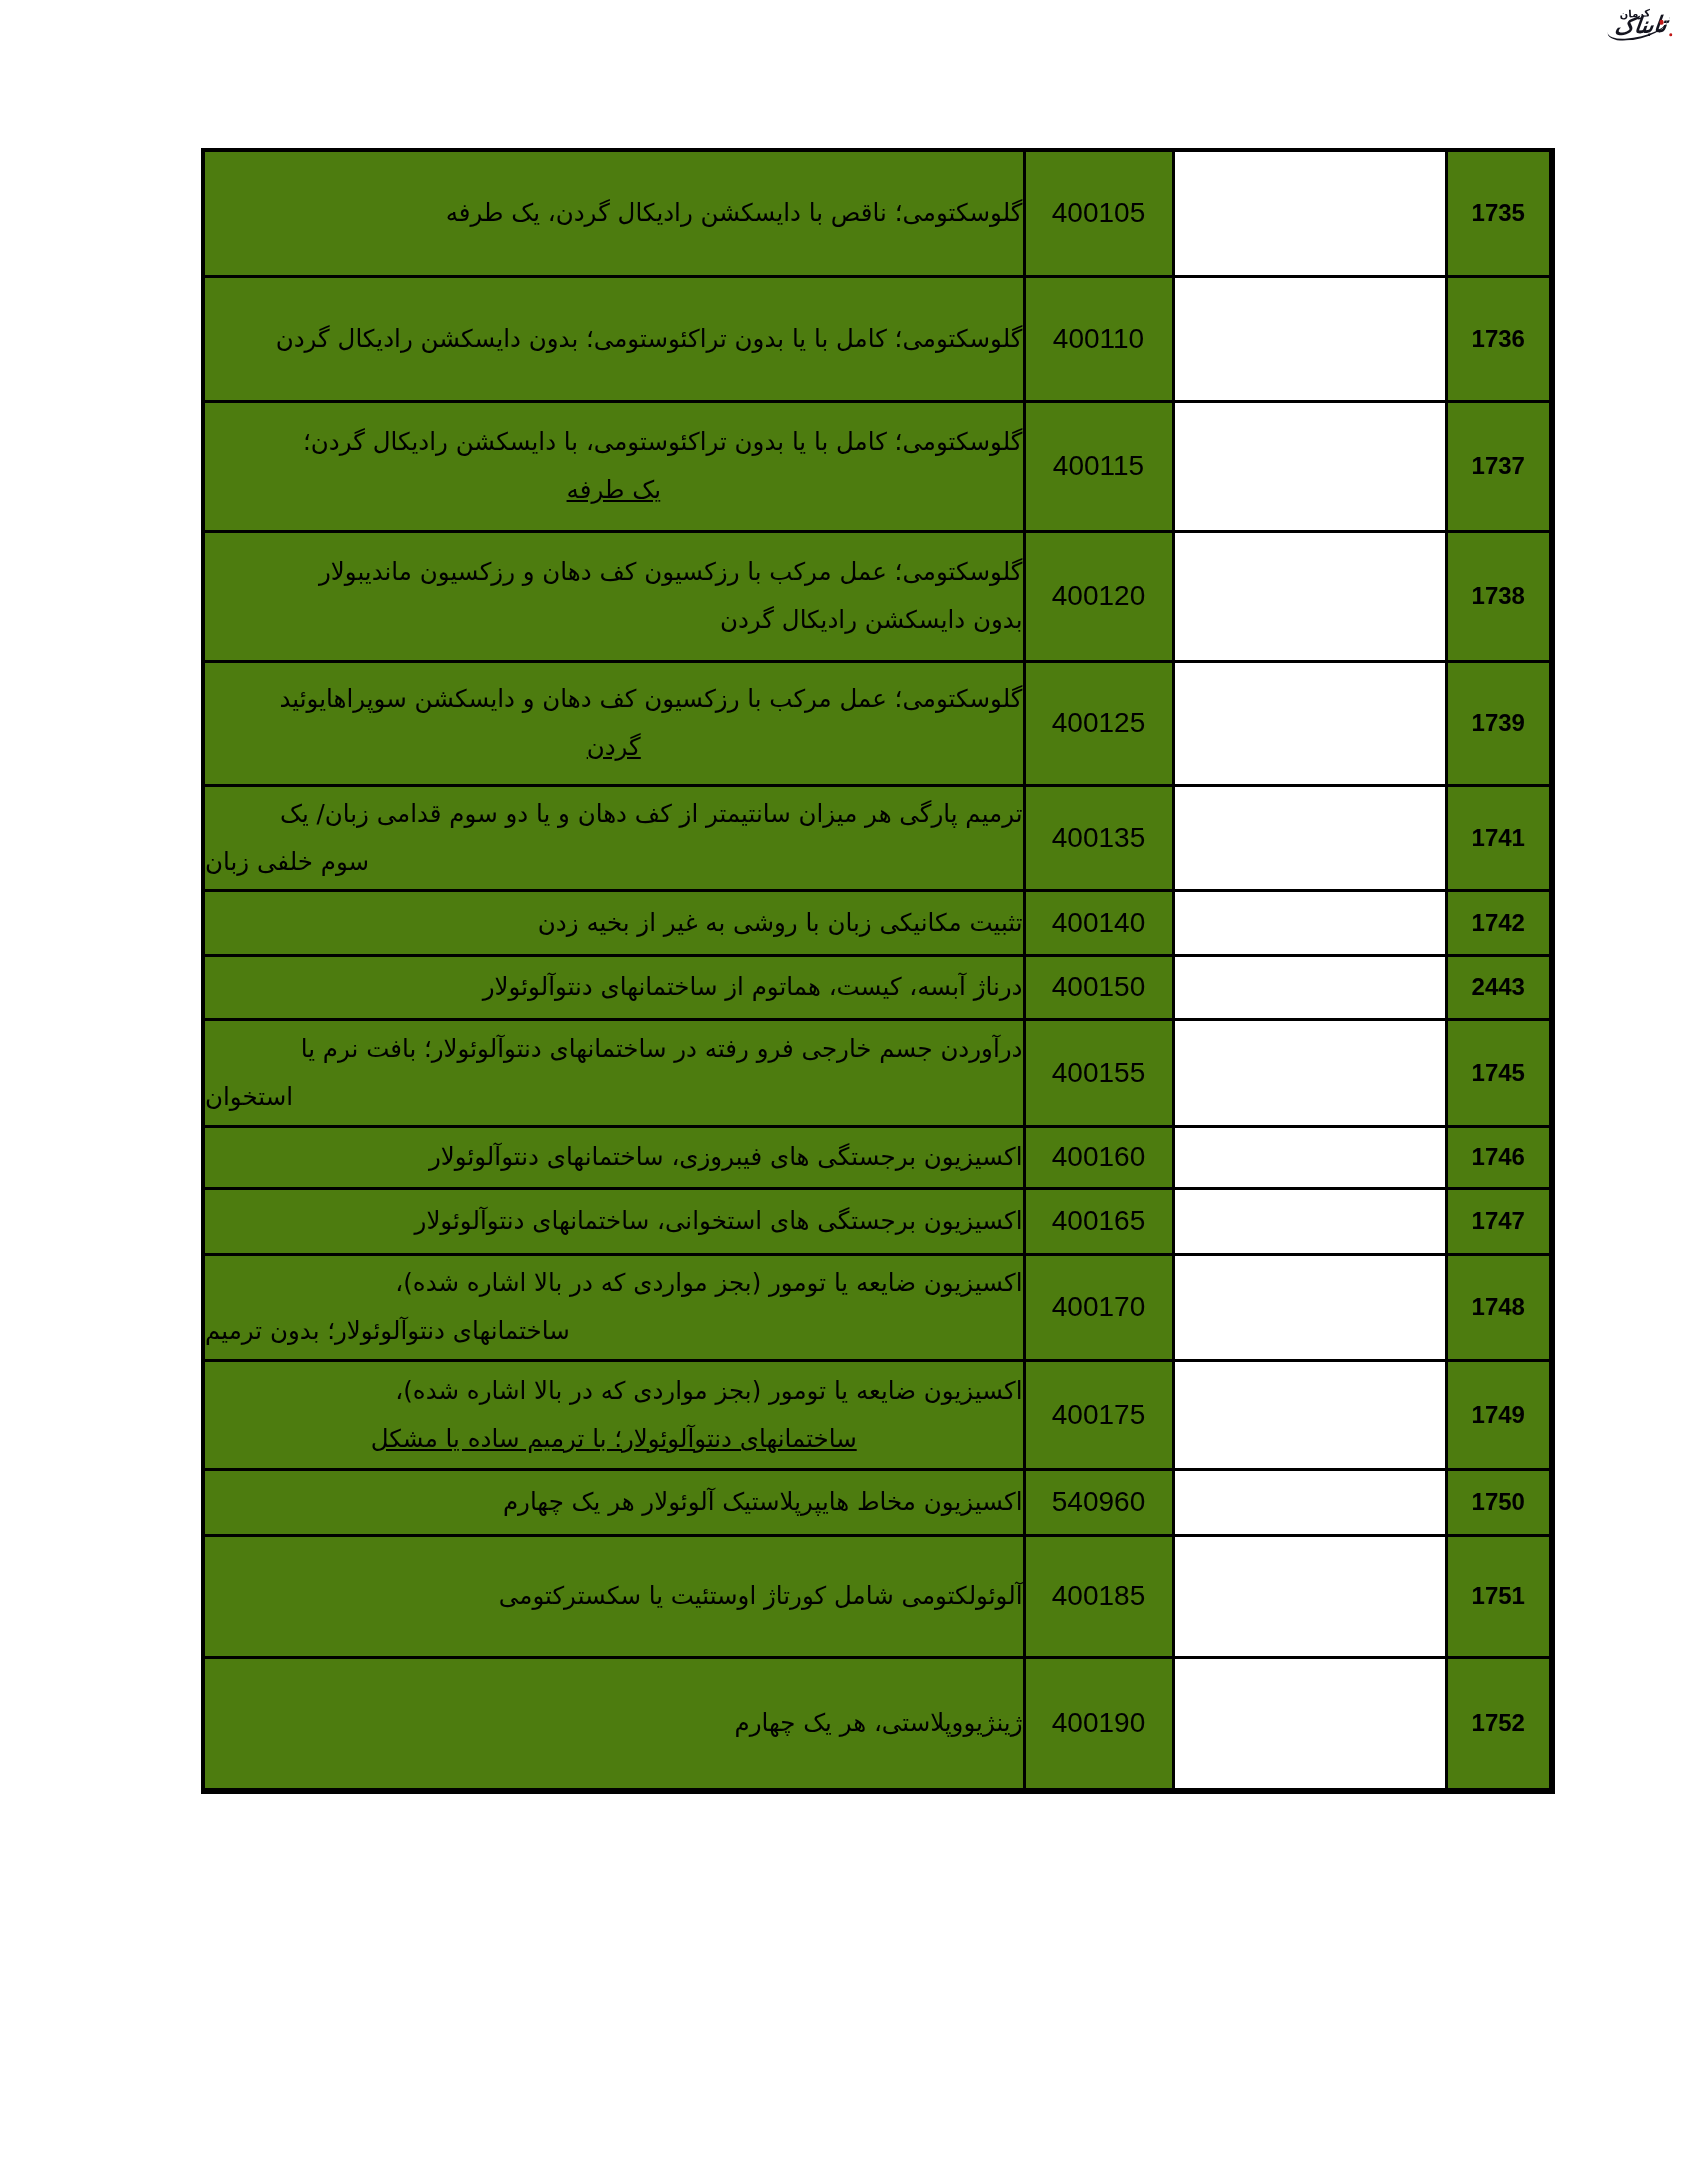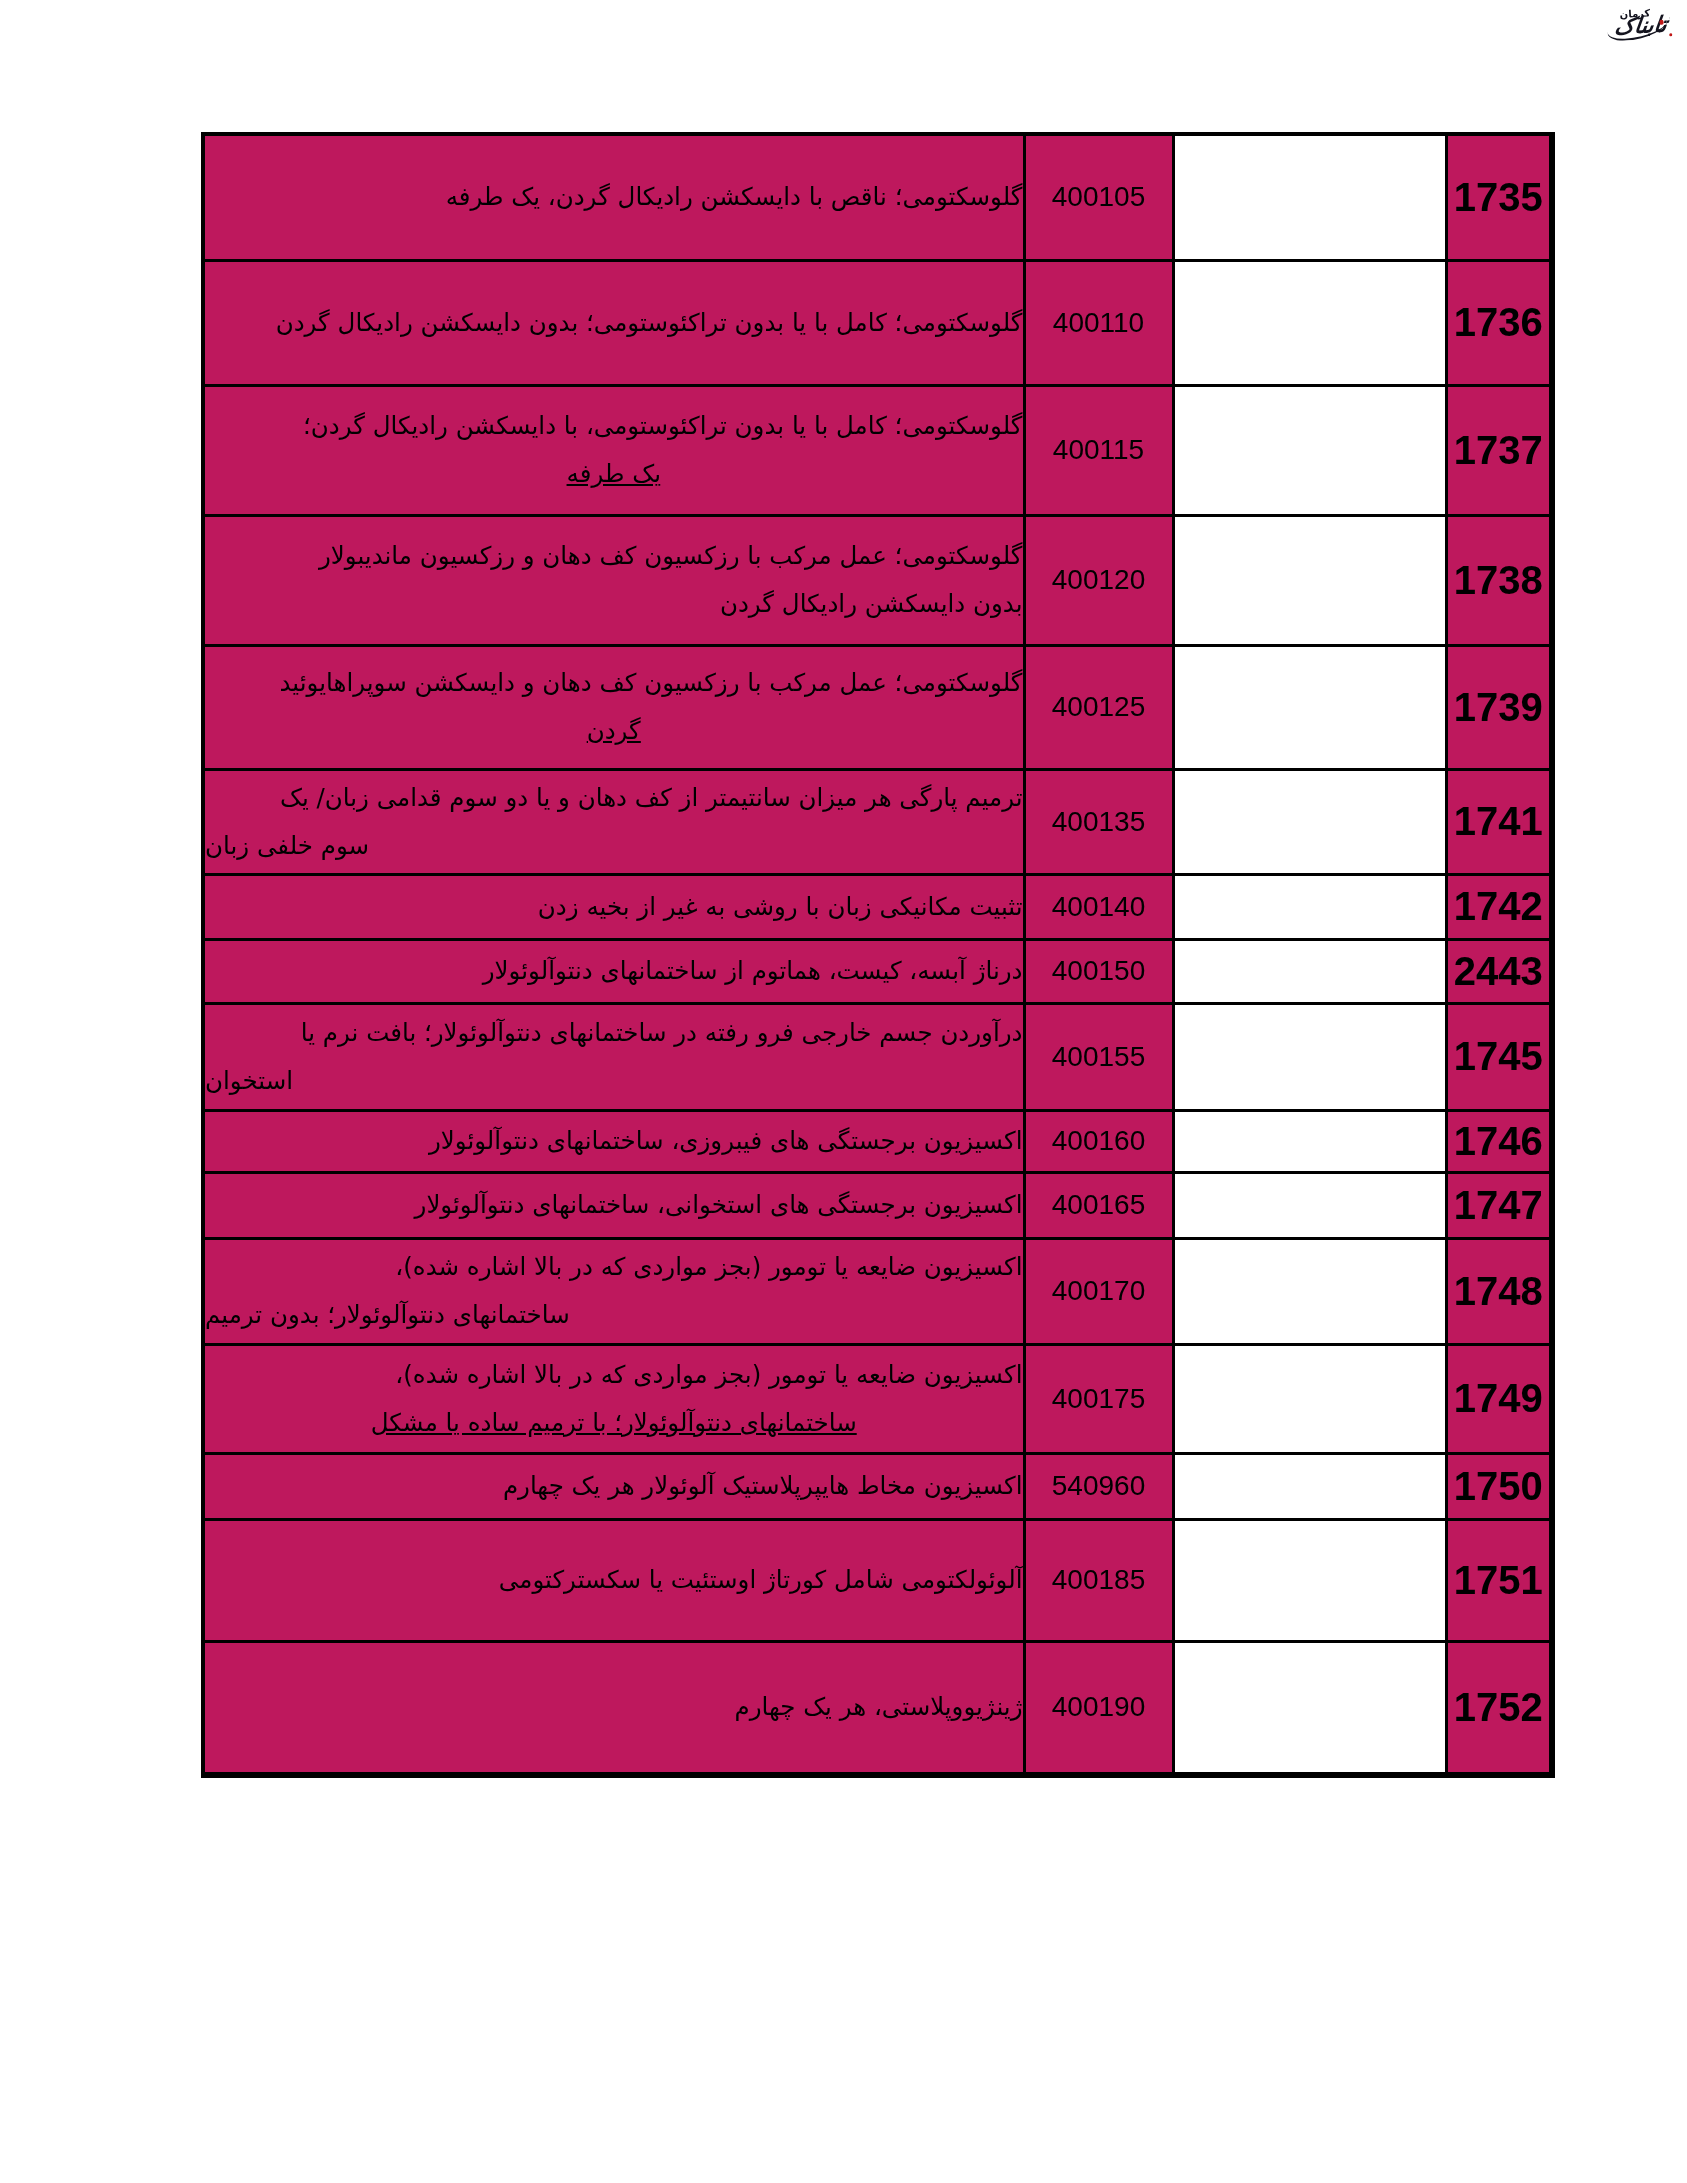--- a/index.html
+++ b/index.html
@@ -30,22 +30,22 @@
     position:absolute; right:10.6px; top:13.2px; width:4.6px; height:4.6px;
     background:#c01818; border-radius:50%;
   }
   .logo-dot2 {
     position:absolute; right:2.6px; top:26.5px; width:3.3px; height:3.3px;
     background:#c01818; border-radius:50%;
   }
 
   
   table.tariff {
-    position:absolute; left:201px; top:132px; width:1349px;
-    border-collapse:collapse; table-layout:fixed; background:#be185d;
+    position:absolute; left:201px; top:148px; width:1349px;
+    border-collapse:collapse; table-layout:fixed; background:#4d7c0f;
     border-top:4px solid #000; border-left:4px solid #000;
     border-right:6px solid #000; border-bottom:6px solid #000;
   }
   table.tariff td {
     border:3.3px solid #000;
     vertical-align:middle;
     padding:0;
     overflow:hidden;
   }
   td.desc {
@@ -55,21 +55,21 @@
   td.desc .line { line-height:48px; }
   td.desc .align-center { text-align:center;text-decoration:underline; }
   td.desc .align-left  { text-align:left; }
   td.code {
     font-family:"Liberation Sans", sans-serif;
     font-size:28px; text-align:center;
   }
   td.blank { background:#fff; }
   td.num {
     font-family:"Liberation Sans", sans-serif;
-    font-size:40px; font-weight:bold; text-align:center;
+    font-size:24px; font-weight:bold; text-align:center;
   }
 </style>
 </head>
 <body>
 
 <div class="page">
 
   <div class="logo">
     <span class="logo-city">کرمان</span>
     <span class="logo-main">تابناک</span>

